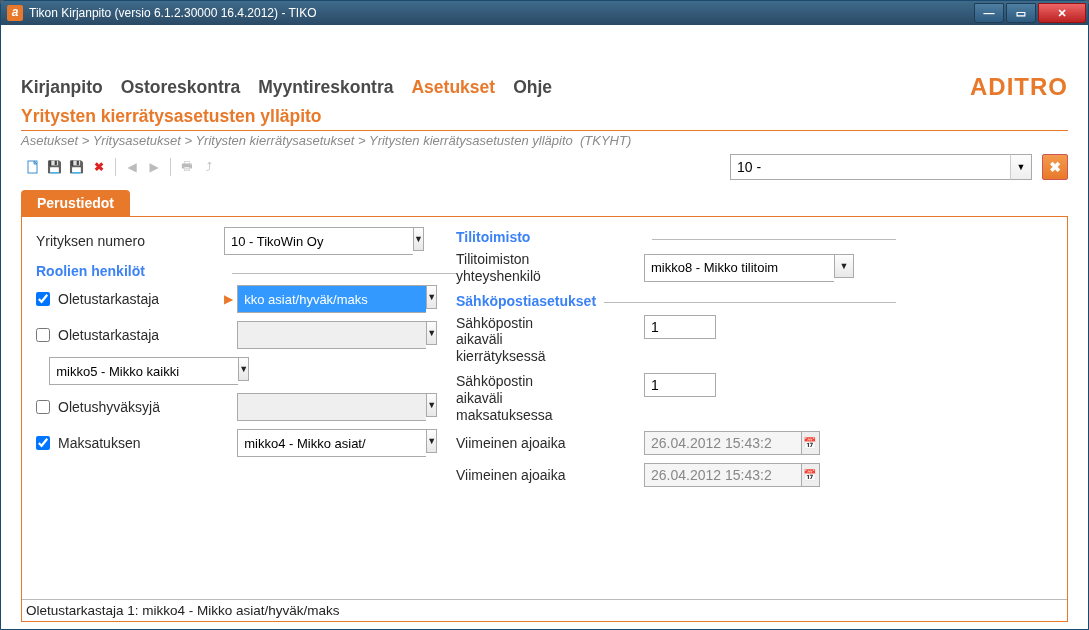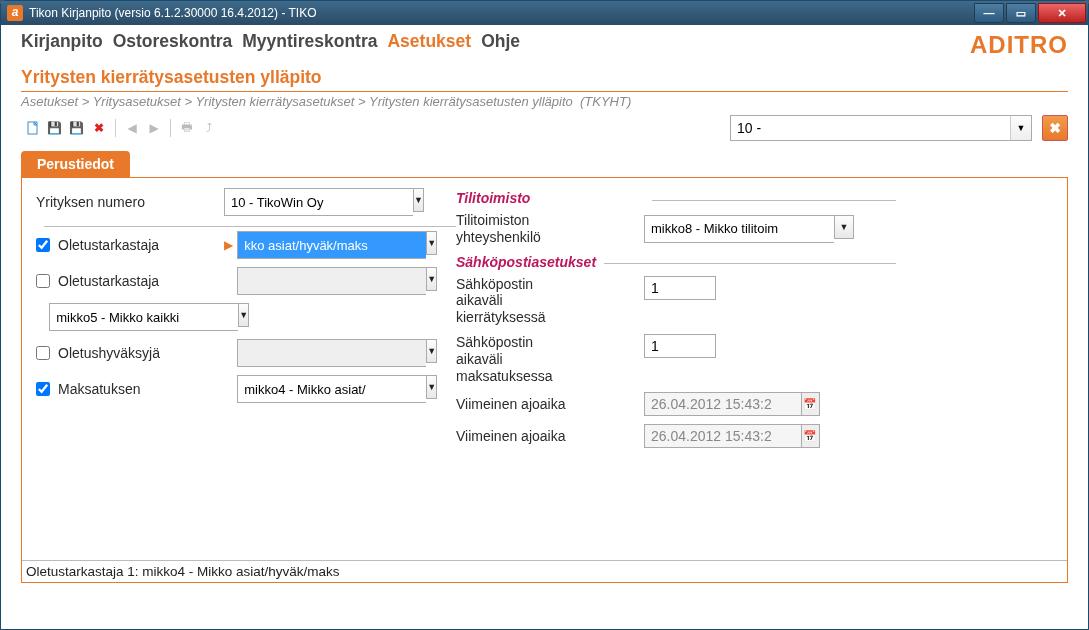--- a/index.html
+++ b/index.html
@@ -5,21 +5,21 @@
   * { box-sizing: border-box; margin: 0; padding: 0; font-family: Verdana, Geneva, sans-serif; }
   body { background: #555; width: 1089px; height: 630px; overflow: hidden; }
   .window { width: 1089px; height: 630px; background: #fff; border: 1px solid #1a4a6e; border-radius: 4px 4px 0 0; }
   .titlebar { height: 24px; background: linear-gradient(#3f6a8a,#2a4a66); color: #fff; display: flex; align-items: center; padding: 0 0 0 6px; font-size: 12px; }
   .titlebar .ticon { width: 16px; height: 16px; background: #e8792a; color: #fff; text-align: center; border-radius: 2px; font-style: italic; font-weight: bold; line-height: 15px; margin-right: 6px; font-size: 12px; }
   .titlebar .title { flex: 1; }
   .winbtns { display: flex; height: 20px; margin-right: 2px; }
   .winbtn { width: 30px; height: 20px; background: linear-gradient(#4e7ea2,#2d5a7f); border: 1px solid #1e3d56; margin-left: 2px; display:flex; align-items:center; justify-content:center; color:#fff; font-size: 11px; font-weight:bold; border-radius: 0 0 3px 3px; }
   .winbtn.close { background: linear-gradient(#e66,#b22); border-color:#911; width: 48px; }
   .content { padding: 6px 20px 0 20px; }
-  .menubar { display:flex; align-items:flex-start; height: 34px; gap: 10px; }
+  .menubar { display:flex; align-items:center; height: 34px; gap: 18px; margin-top: 39px; }
   .menuitem { font-size: 17.5px; font-weight: bold; color: #4a4a4a; cursor: pointer; }
   .menuitem.active { color: #e8792a; }
   .logo { margin-left: auto; font-size: 24px; font-weight: 900; color: #e8792a; letter-spacing: 1px; }
   .pagetitle { color: #e8792a; font-size: 17.5px; font-weight: bold; margin-top: 2px;}
   .sep { border-top: 1px solid #e8792a; margin: 3px 0 2px 0; }
   .breadcrumb { color: #8a8a8a; font-size: 13px; font-style: italic; margin: 2px 0 0 0; }
   .breadcrumb span.code { color:#8a8a8a; }
   .toolbar-row { display:flex; align-items:center; margin-top: 6px; }
   .toolbar { display:flex; gap:2px; flex:1; align-items:center; padding-left:2px; }
   .tbtn { width: 20px; height: 20px; border:1px solid transparent; border-radius:2px; display:flex; align-items:center; justify-content:center; font-size:12px; color:#888;}
@@ -32,21 +32,21 @@
   .big-dd-btn { width:22px; height:26px; border:1px solid #aaa; border-left:1px solid #ccc; background:linear-gradient(#fdfdfd,#eee); display:flex; align-items:center; justify-content:center; font-size:9px;}
   .orange-x { width:26px; height:26px; background:linear-gradient(#f39b4d,#e8792a); border:1px solid #c55; margin-left:10px; border-radius:2px; color:#fff; display:flex; align-items:center; justify-content:center; font-weight:bold; font-size:14px;}
   .tab-row { margin-top: 10px; display:flex;}
   .tab { background: #e8792a; color:#fff; font-weight:bold; padding:5px 16px; font-size:14px; border-radius:4px 4px 0 0;}
   .form-panel { border:1px solid #e8792a; border-top:1px solid #e8792a; padding: 10px 12px 8px 14px; height: 406px; position:relative; }
   .cols { display:flex; }
   .col { width: 420px; }
   .col.right { width: 440px; }
   .frow { display:flex; align-items:center; margin-bottom: 8px; min-height:24px;}
   .label { width:188px; font-size:14px; color:#2b2b2b;}
-  .label.section { font-weight:bold; color:#be185d;font-style:italic;}
+  .label.section { font-weight:bold; color:#3b82f6;}
   .section-row { display:flex; align-items:center; margin:2px 0 6px 0;}
   .section-row .rule { flex:1; border-top:1px solid #bbb; margin-left:8px; height:0; position: relative; top: 2px;}
   .cb { width:14px; height:14px; margin-right:8px; }
   .indent .label { padding-left:0;}
   .dd { display:flex; width:190px;}
   .dd input { flex:1; height:28px; border:1px solid #aaa; border-right:none; padding:0 6px; font-size:13px; background:#fff;}
   .dd input.hl { background:#3399ff; color:#fff;}
   .dd .btn { width:20px; height:24px; border:1px solid #aaa; background:linear-gradient(#fdfdfd,#e8e8e8); display:flex; align-items:center; justify-content:center; font-size:9px; color:#222;}
   .dd.disabled input { background:#efefef; color:#888;}
   .arrow-orange { color:#e8792a; margin-right:4px; font-size:12px;}
@@ -131,20 +131,21 @@
         <div class="col">
           <div class="frow">
             <div class="label">Yrityksen numero</div>
             <div class="dd">
               <input value="10 - TikoWin Oy" style="">
               <div class="btn">▼</div>
             </div>
           </div>
 
           <div class="section-row">
+            <div class="label section">Roolien henkilöt</div>
             <div class="rule"></div>
           </div>
 
           <div class="frow indent">
             <div class="label" style="display:flex;align-items:center;">
               <input type="checkbox" class="cb" checked="" style="">
               <span>Oletustarkastaja</span>
             </div>
             <span class="arrow-orange">▶</span>
             <div class="dd" style="width:184px;">

